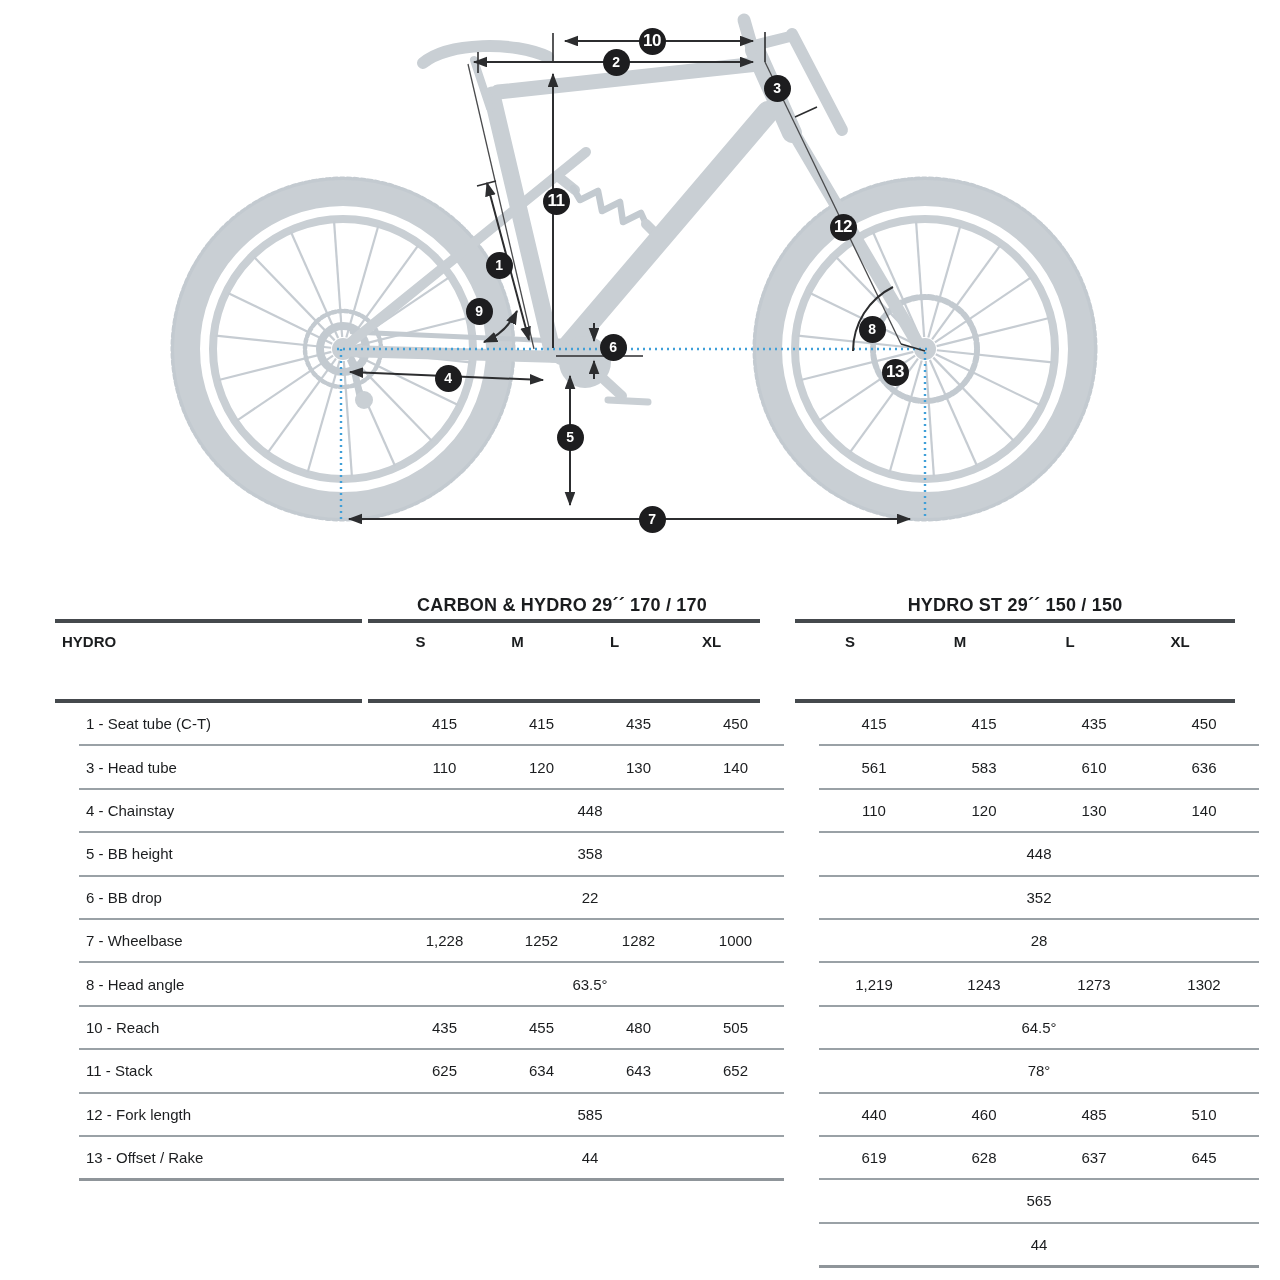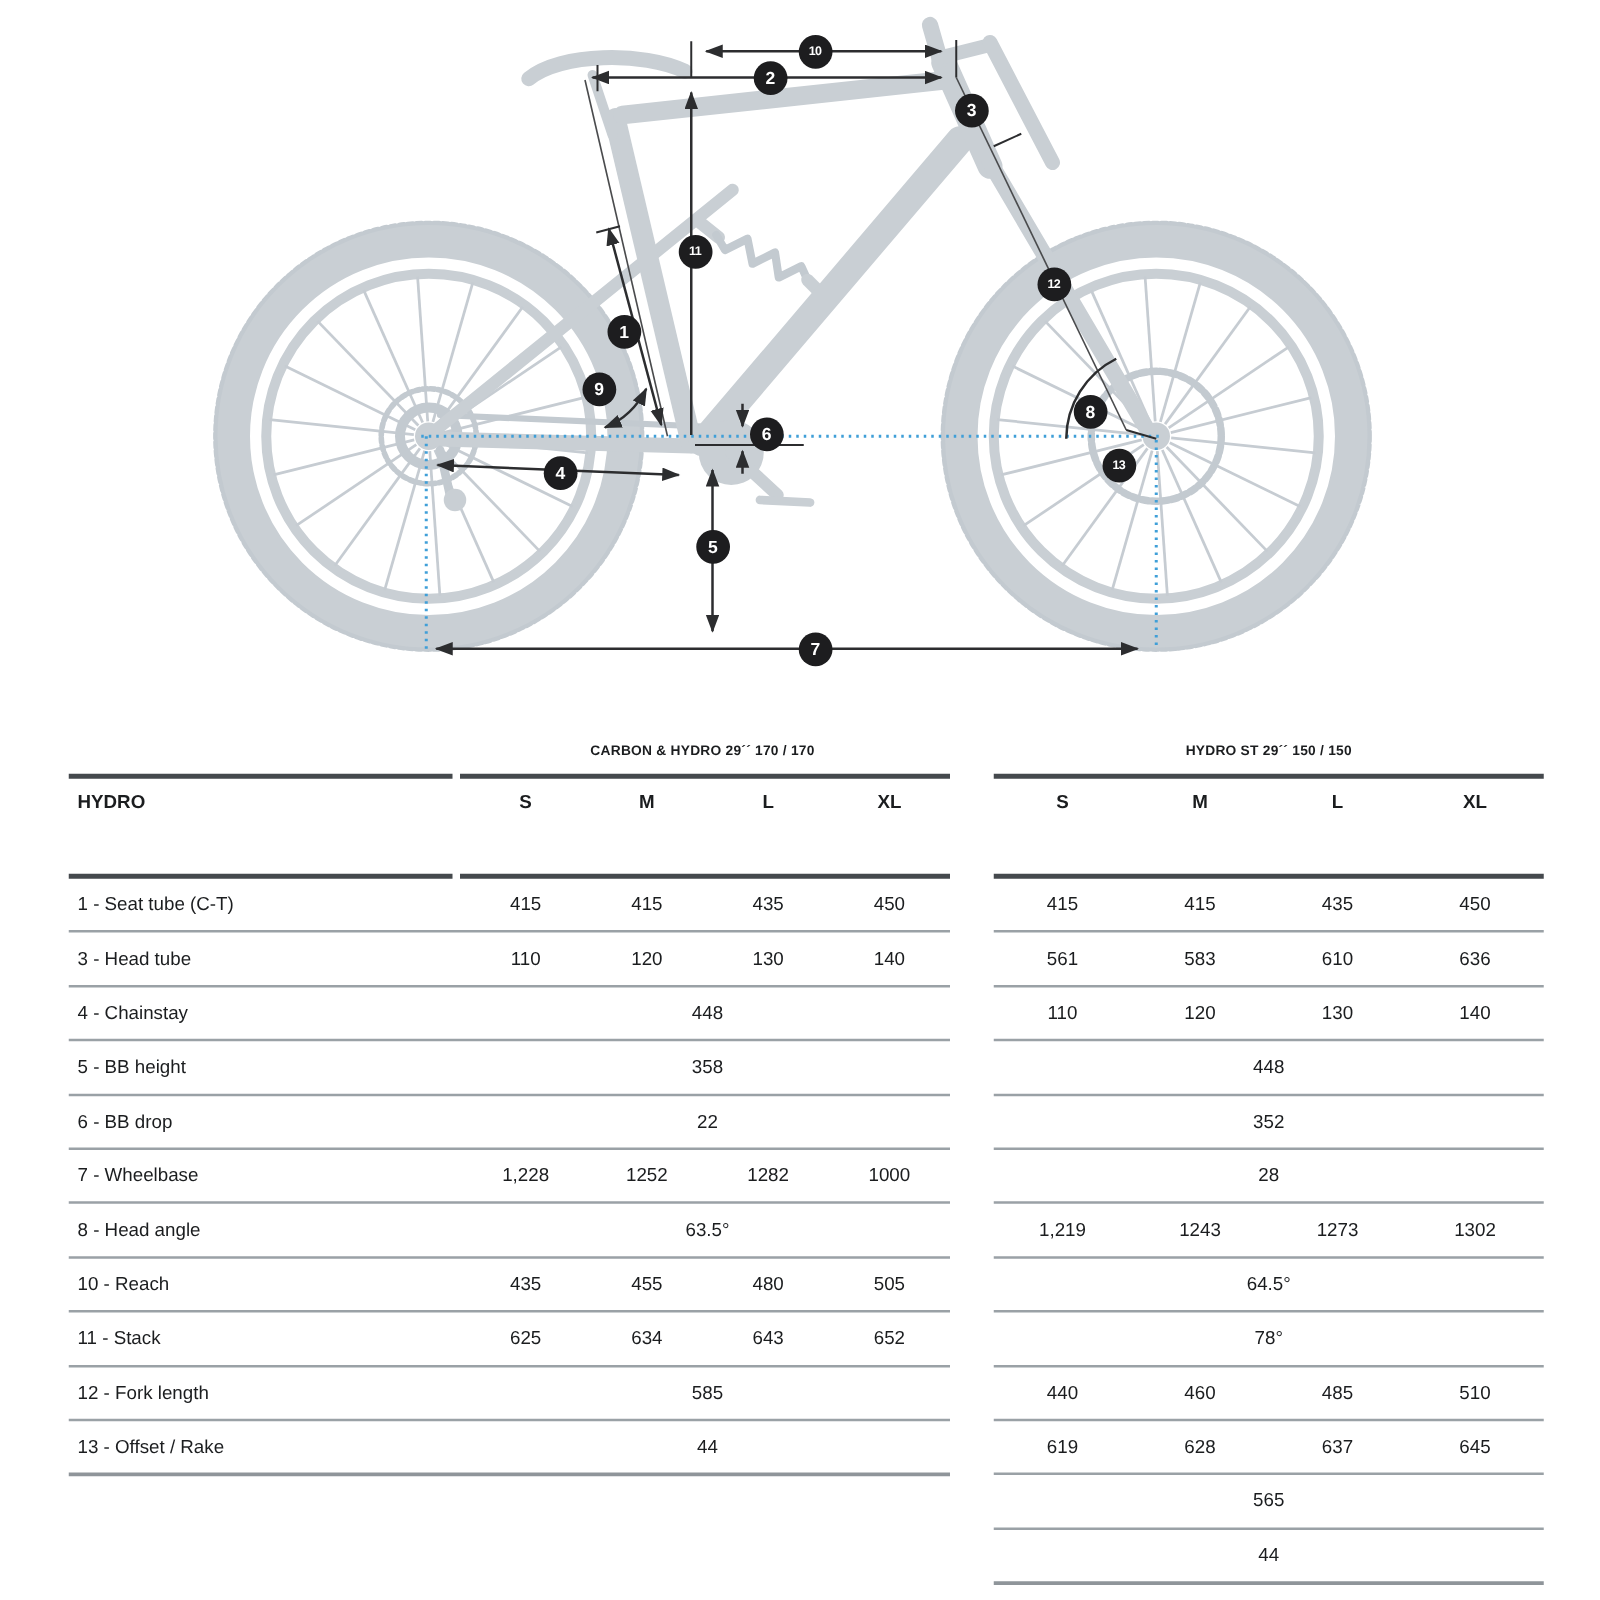--- a/index.html
+++ b/index.html
@@ -16,30 +16,30 @@
   .s-bike2{stroke:var(--bike2);fill:none;stroke-linecap:round;}
   .s-spoke{stroke:#c6ccd2;stroke-width:2.2;}
   .s-meas{stroke:var(--meas);stroke-width:2;fill:none;}
   .s-tick{stroke:var(--meas);stroke-width:1.6;fill:none;}
   .s-thin{stroke:#4a4b4d;stroke-width:1.3;fill:none;}
   .s-dot{stroke:var(--dot);stroke-width:2.4;fill:none;stroke-dasharray:2 4;}
   .fill-meas{fill:var(--meas);}
   .mk{position:absolute;width:27px;height:27px;border-radius:50%;background:var(--mkbg);
       color:var(--mktx);display:flex;align-items:center;justify-content:center;
       font-weight:bold;font-size:14px;letter-spacing:-0.5px;}
-  .mk.two{font-size:10px;}
+  .mk.two{font-size:17px;}
   .gtitle{position:absolute;top:595px;width:420px;text-align:center;font-weight:bold;
-          font-size:11px;letter-spacing:0.2px;}
+          font-size:18px;letter-spacing:0.2px;}
   #gtitle-left{left:352px;}
   #gtitle-right{left:805px;}
   .hline{position:absolute;height:4px;background:var(--heavy);}
   .size-row{position:absolute;top:633px;display:flex;font-weight:bold;font-size:15px;}
   #size-left{left:55px;width:705px;}
   #size-right{left:795px;width:440px;}
-  .rows{position:absolute;top:703px;}
+  .rows{position:absolute;top:703px;margin-left:24px;}
   #left-rows{left:55px;width:705px;}
   #right-rows{left:795px;width:440px;}
   .trow{display:flex;height:41.4px;align-items:center;border-bottom:2px solid var(--sep);}
   .trow:last-child{border-bottom:3px solid var(--seplast);}
   .cell{font-size:15px;}
   .cell.label{width:310px;padding-left:7px;text-align:left;}
   .cell.val{flex:1;text-align:center;}
   .cell.merged{flex:1;text-align:center;}
   .size-row .cell.label{width:310px;padding-left:7px;}
   .size-row .cell.val{flex:1;text-align:center;}

